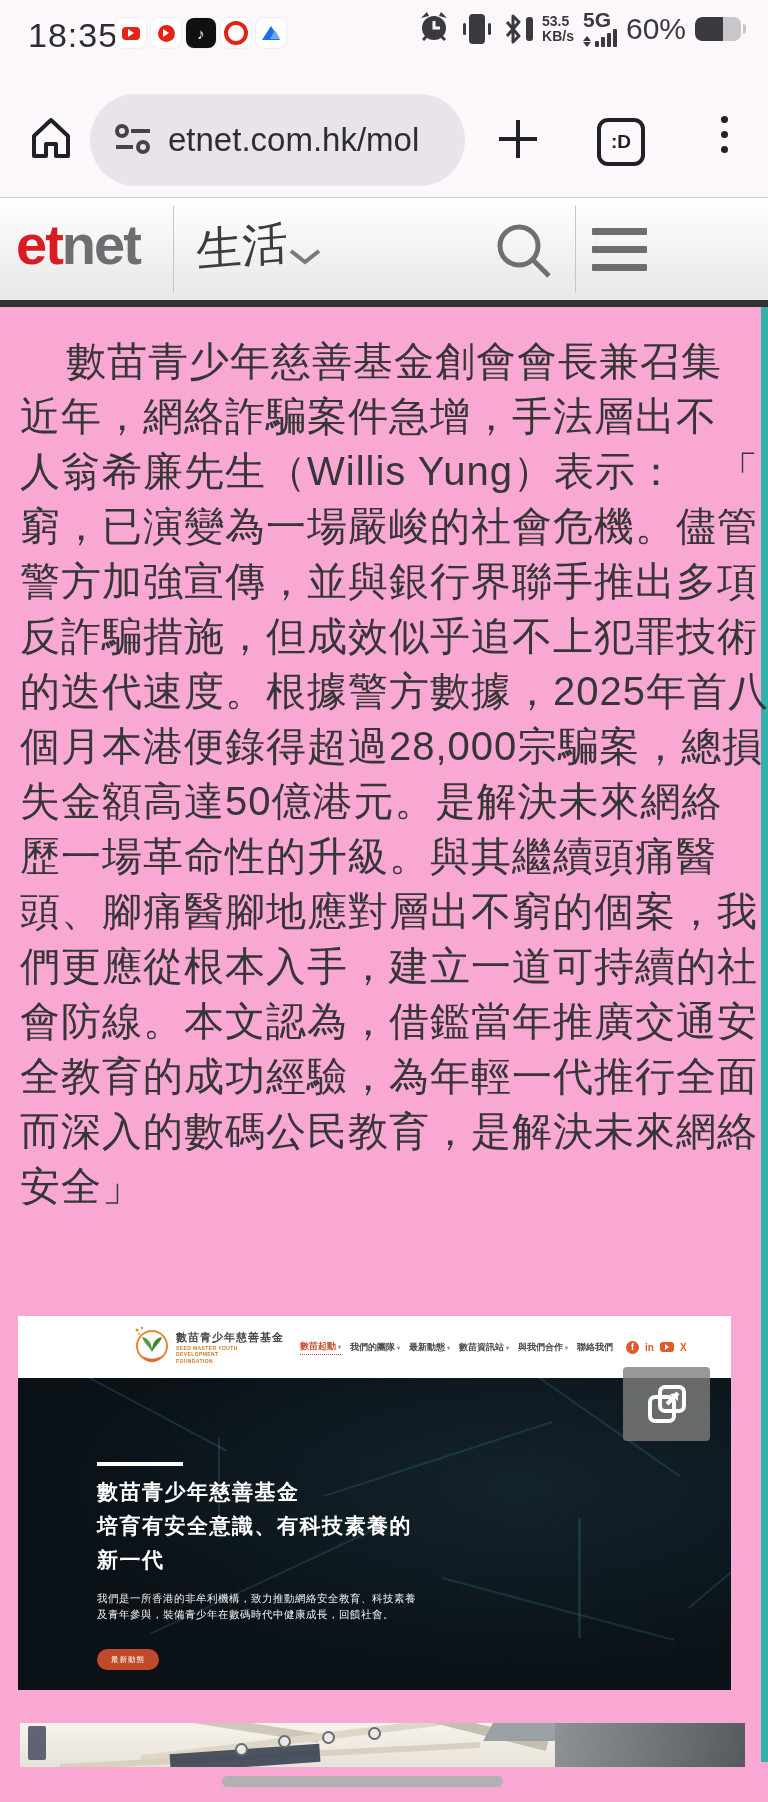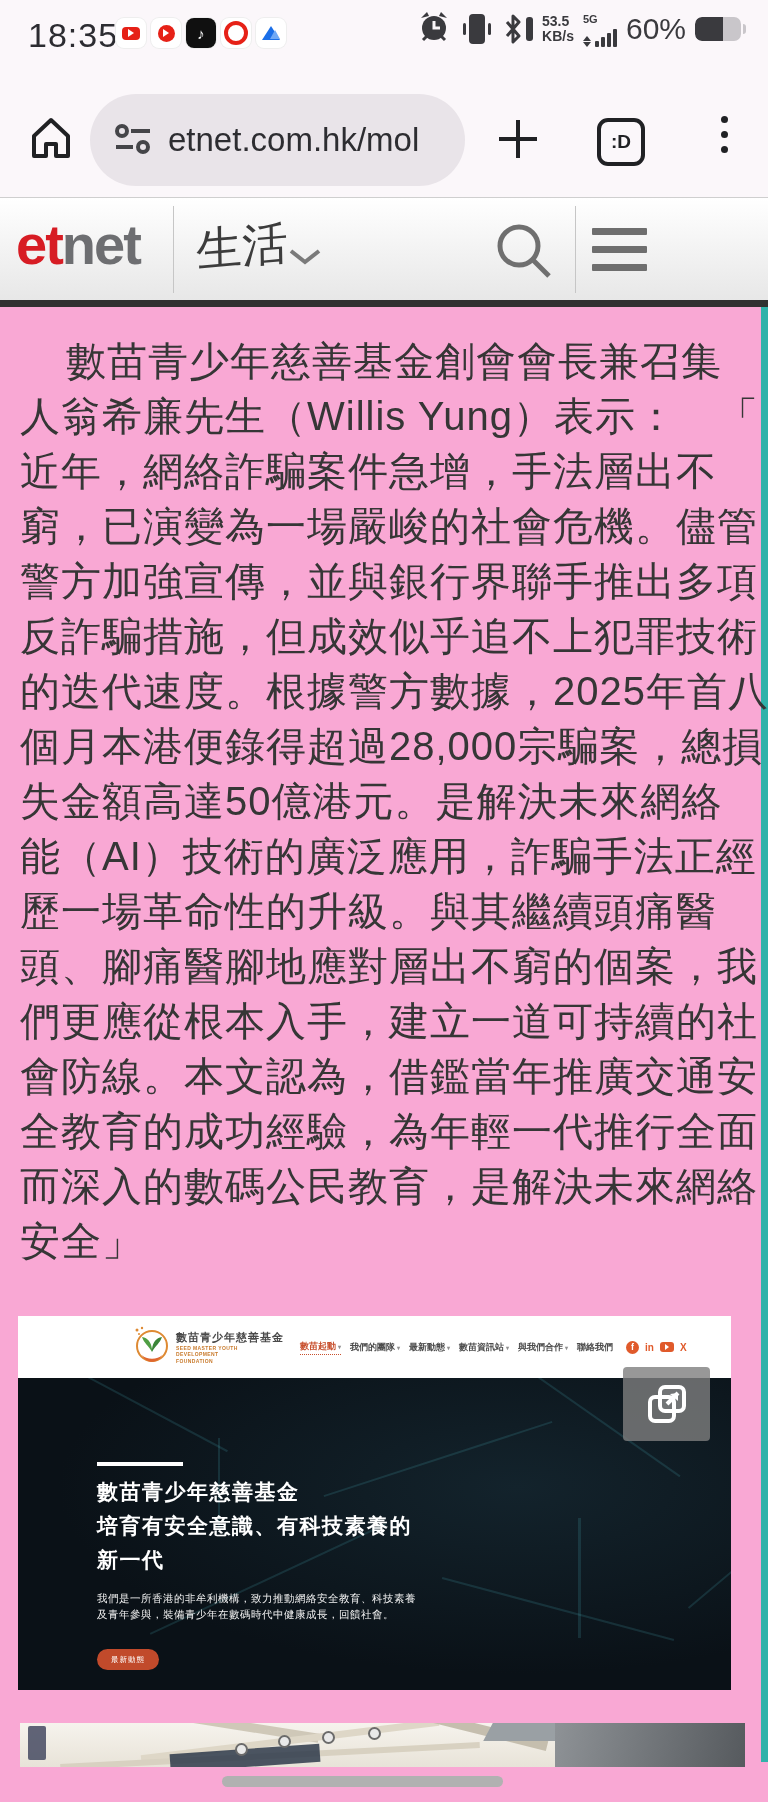--- a/index.html
+++ b/index.html
@@ -14,21 +14,21 @@
   .yt-rect{width:18px;height:13px;border-radius:4px;background:#e62117;display:flex;align-items:center;justify-content:center;}
   .tri-w{width:0;height:0;border-left:6px solid #fff;border-top:4px solid transparent;border-bottom:4px solid transparent;}
   .ytm-circ{width:17px;height:17px;border-radius:50%;background:#e62117;display:flex;align-items:center;justify-content:center;}
   .notif.tiktok{background:#101010;color:#fff;font-size:15px;}
   .donut{width:16px;height:16px;border-radius:50%;border:4px solid #e62117;background:#fff;}
   .mtn{width:0;height:0;border-left:9px solid transparent;border-right:9px solid transparent;border-bottom:14px solid #1a6ee8;position:relative;}
   .mtn:after{content:"";position:absolute;left:-1px;top:4px;width:0;height:0;border-left:5px solid transparent;border-right:5px solid transparent;border-bottom:9px solid #6fa8f5;}
   .status-right{position:absolute;right:22px;top:8px;height:42px;display:flex;align-items:center;gap:9px;color:#3a3a3e;}
   .speed{font-size:14px;font-weight:bold;line-height:15px;text-align:left;}
   .fiveg{display:flex;flex-direction:column;align-items:flex-start;}
-  .fiveg .lbl{font-size:11px;font-weight:bold;line-height:15px;text-align:center;}
+  .fiveg .lbl{font-size:21px;font-weight:bold;line-height:15px;text-align:center;}
   .netrow{display:flex;align-items:flex-end;gap:2px;margin-top:2px;}
   .arrows{display:flex;flex-direction:column;gap:1px;margin-right:2px;}
   .arr-up{width:0;height:0;border-left:4px solid transparent;border-right:4px solid transparent;border-bottom:5px solid #3a3a3e;}
   .arr-dn{width:0;height:0;border-left:4px solid transparent;border-right:4px solid transparent;border-top:5px solid #3a3a3e;}
   .bar{width:4px;background:#3a3a3e;border-radius:1px;}
   .pct{font-size:30px;color:#3a3a3e;}
   .batt{position:relative;width:46px;height:24px;border-radius:7px;background:#c9c6ca;overflow:hidden;}
   .batt .fill{position:absolute;left:0;top:0;bottom:0;width:60%;background:#3a3a3e;border-radius:7px 0 0 7px;}
   .batt-nub{width:3px;height:10px;background:#c9c6ca;border-radius:0 3px 3px 0;margin-left:-7px;}
   .vibe{position:relative;width:34px;height:34px;}
@@ -230,29 +230,28 @@
         <i></i>
         <i></i>
       </span>
   </div>
 
   <div class="darkbar"></div>
   <div class="tealstripe"></div>
 
   <div class="article">
     <div class="a-line first">數苗青少年慈善基金創會會長兼召集</div>
+    <div class="a-line">近年，網絡詐騙案件急增，手法層出不</div>
     <div class="a-line">人翁希廉先生（Willis Yung）表示：　「</div>
-    <div class="a-line">近年，網絡詐騙案件急增，手法層出不</div>
     <div class="a-line">窮，已演變為一場嚴峻的社會危機。儘管</div>
     <div class="a-line">警方加強宣傳，並與銀行界聯手推出多項</div>
     <div class="a-line">反詐騙措施，但成效似乎追不上犯罪技術</div>
     <div class="a-line">的迭代速度。根據警方數據，2025年首八</div>
     <div class="a-line">個月本港便錄得超過28,000宗騙案，總損</div>
     <div class="a-line">失金額高達50億港元。是解決未來網絡</div>
-    <div class="a-line">能（AI）技術的廣泛應用，詐騙手法正經</div>
     <div class="a-line">歷一場革命性的升級。與其繼續頭痛醫</div>
     <div class="a-line">頭、腳痛醫腳地應對層出不窮的個案，我</div>
     <div class="a-line">們更應從根本入手，建立一道可持續的社</div>
     <div class="a-line">會防線。本文認為，借鑑當年推廣交通安</div>
     <div class="a-line">全教育的成功經驗，為年輕一代推行全面</div>
     <div class="a-line">而深入的數碼公民教育，是解決未來網絡</div>
     <div class="a-line">安全」</div>
   </div>
 
   <div class="embed-nav">

